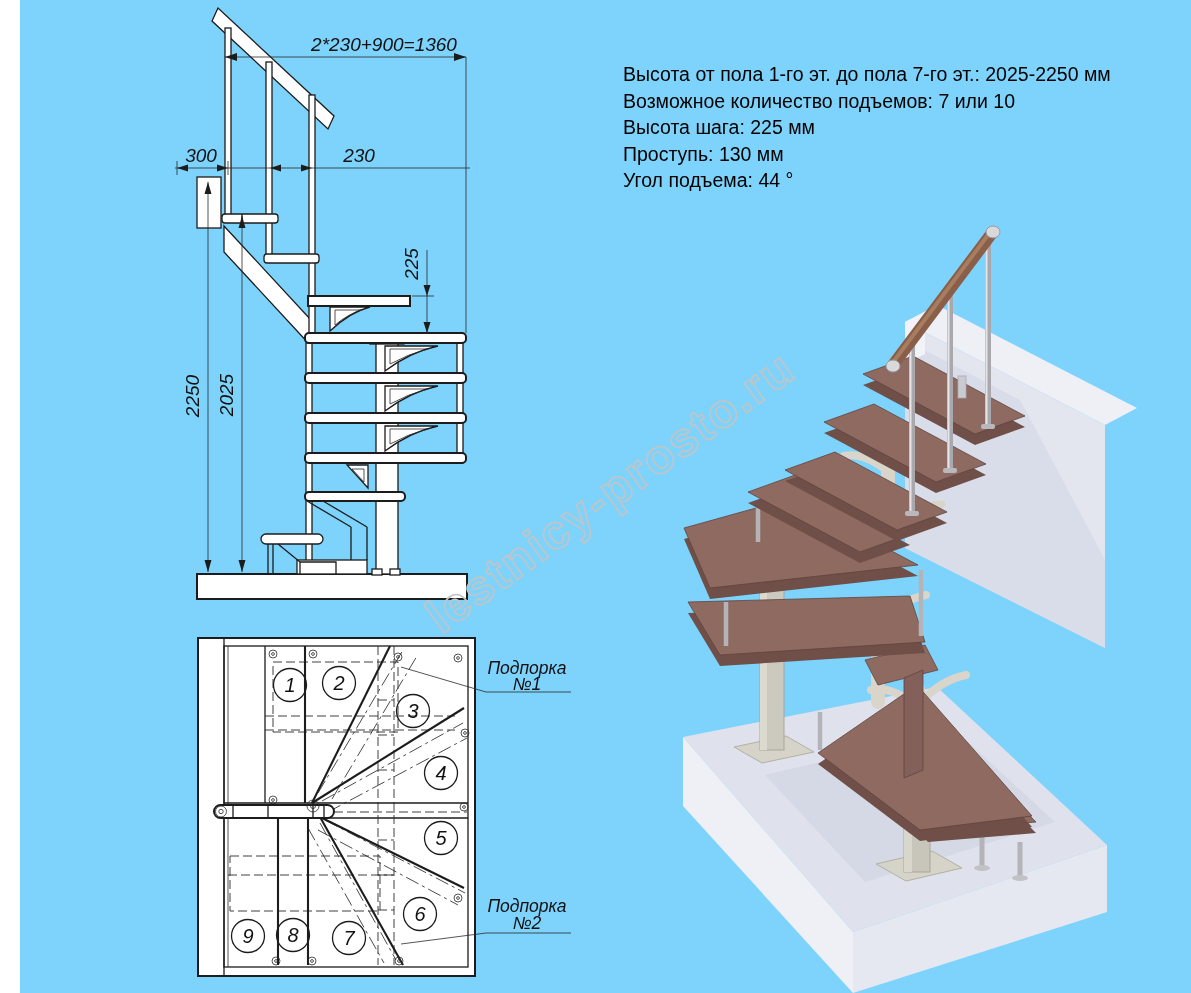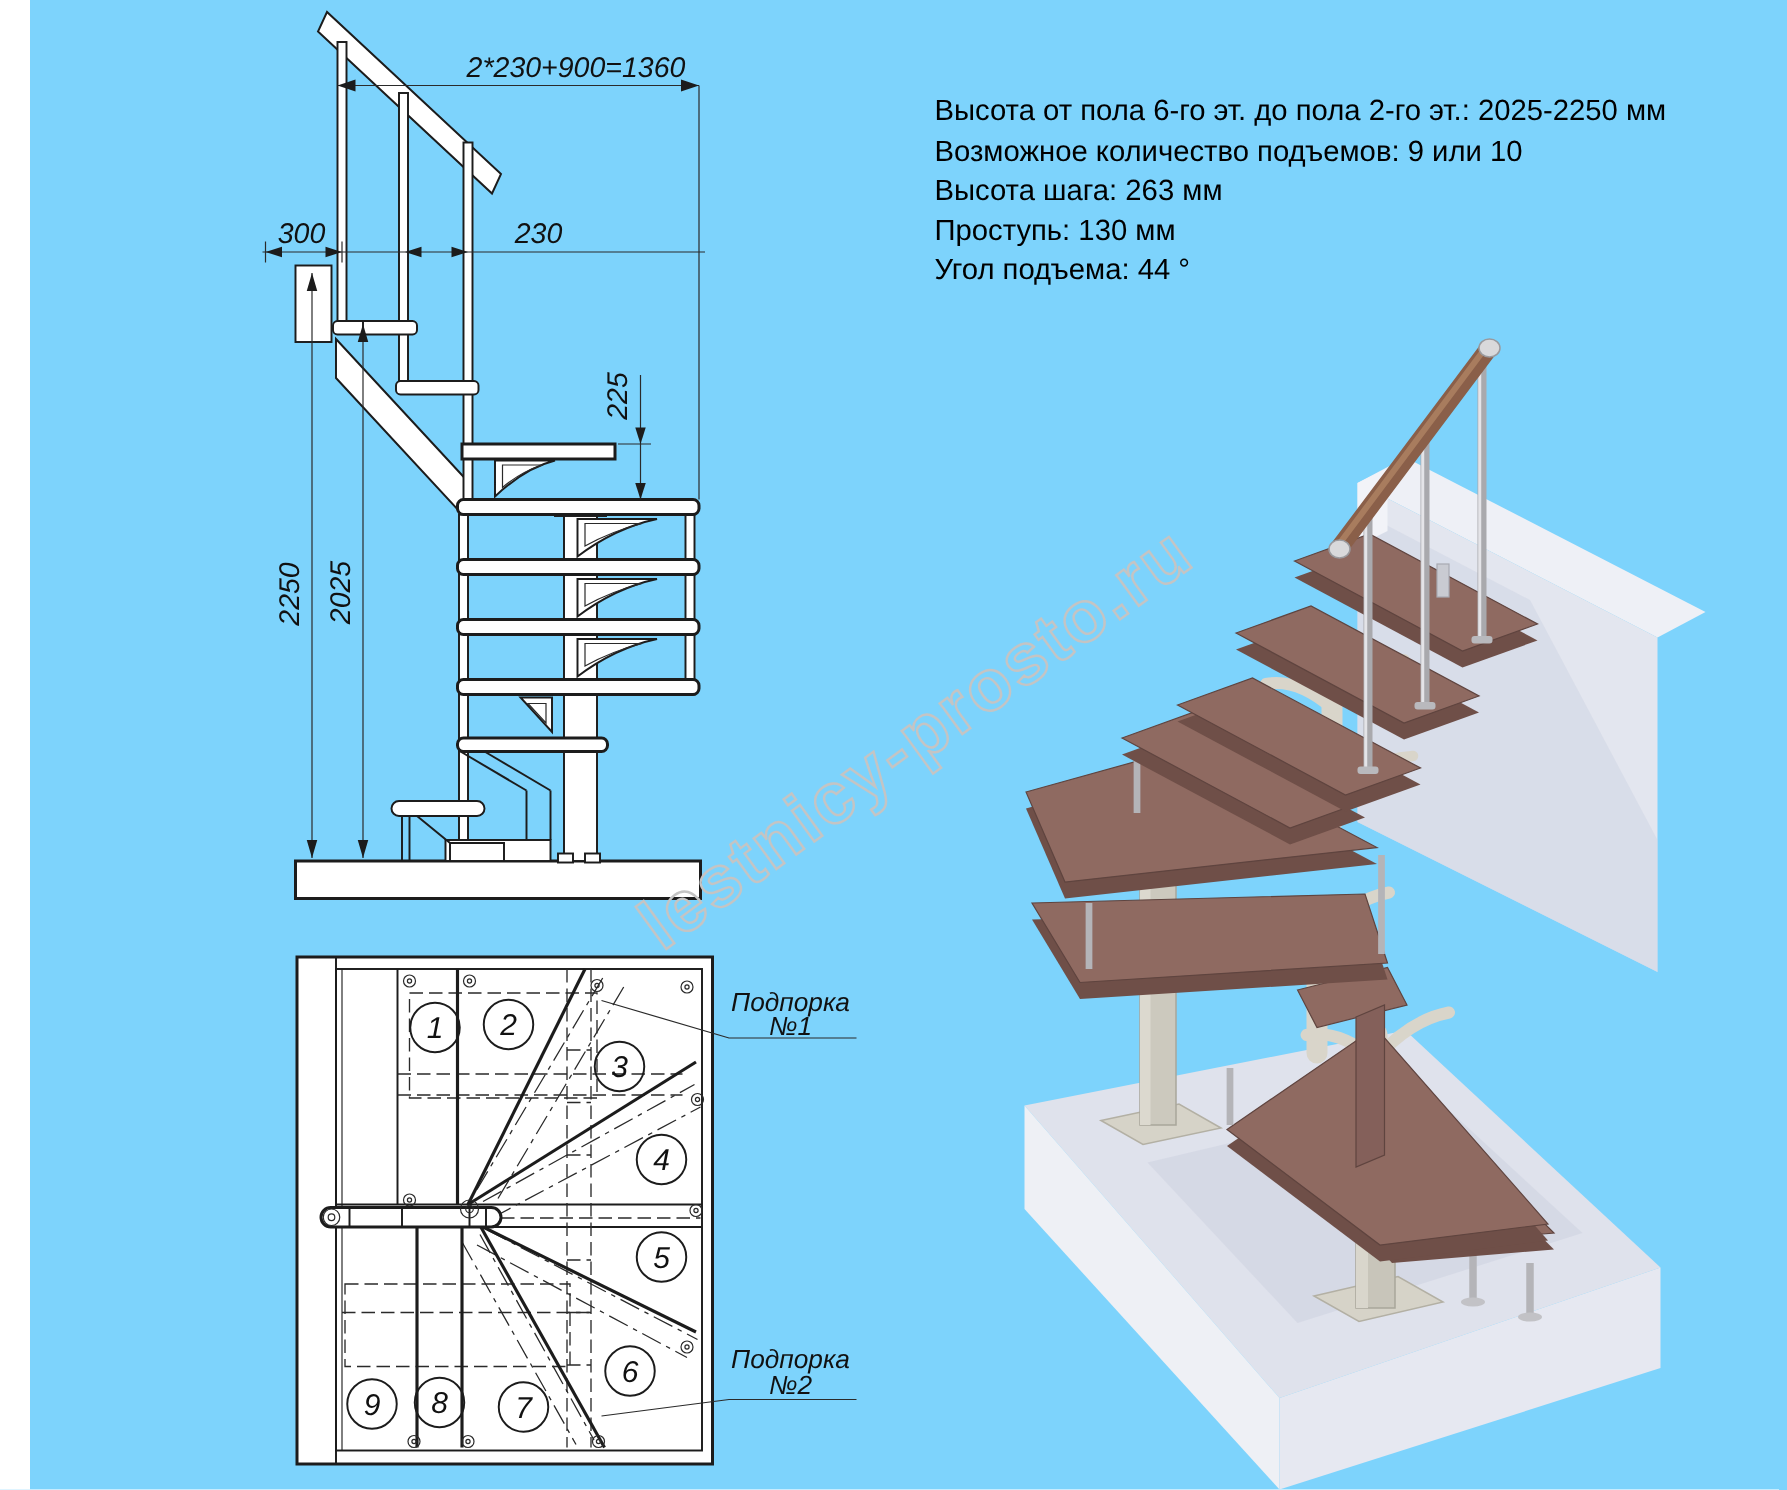--- a/index.html
+++ b/index.html
@@ -358,20 +358,20 @@
       <polyline points="381,944 466,933 551,933" class="thn"></polyline>
       <text class="lbl" x="507" y="912" text-anchor="middle">Подпорка</text>
       <text class="lbl" x="507" y="929" text-anchor="middle">№2</text>
     </g>
   </g>
 
   <text transform="translate(600 505) rotate(-36)" text-anchor="middle" font-size="48" font-weight="bold" letter-spacing="2" fill="#ffffff" fill-opacity="0" stroke="#c4c4c4" stroke-width="1.6">lestnicy-prosto.ru</text>
 </svg>
 
 <div id="specs">
-  <div class="spec-line">Высота от пола 6-го эт. до пола 2-го эт.: 2025-2250 мм</div>
-  <div class="spec-line">Возможное количество подъемов: 9 или 10</div>
-  <div class="spec-line">Высота шага: 263 мм</div>
+  <div class="spec-line">Высота от пола 1-го эт. до пола 7-го эт.: 2025-2250 мм</div>
+  <div class="spec-line">Возможное количество подъемов: 7 или 10</div>
+  <div class="spec-line">Высота шага: 225 мм</div>
   <div class="spec-line">Проступь: 130 мм</div>
   <div class="spec-line">Угол подъема: 44 °</div>
 </div>
 
 </div>
 
 </body></html>

